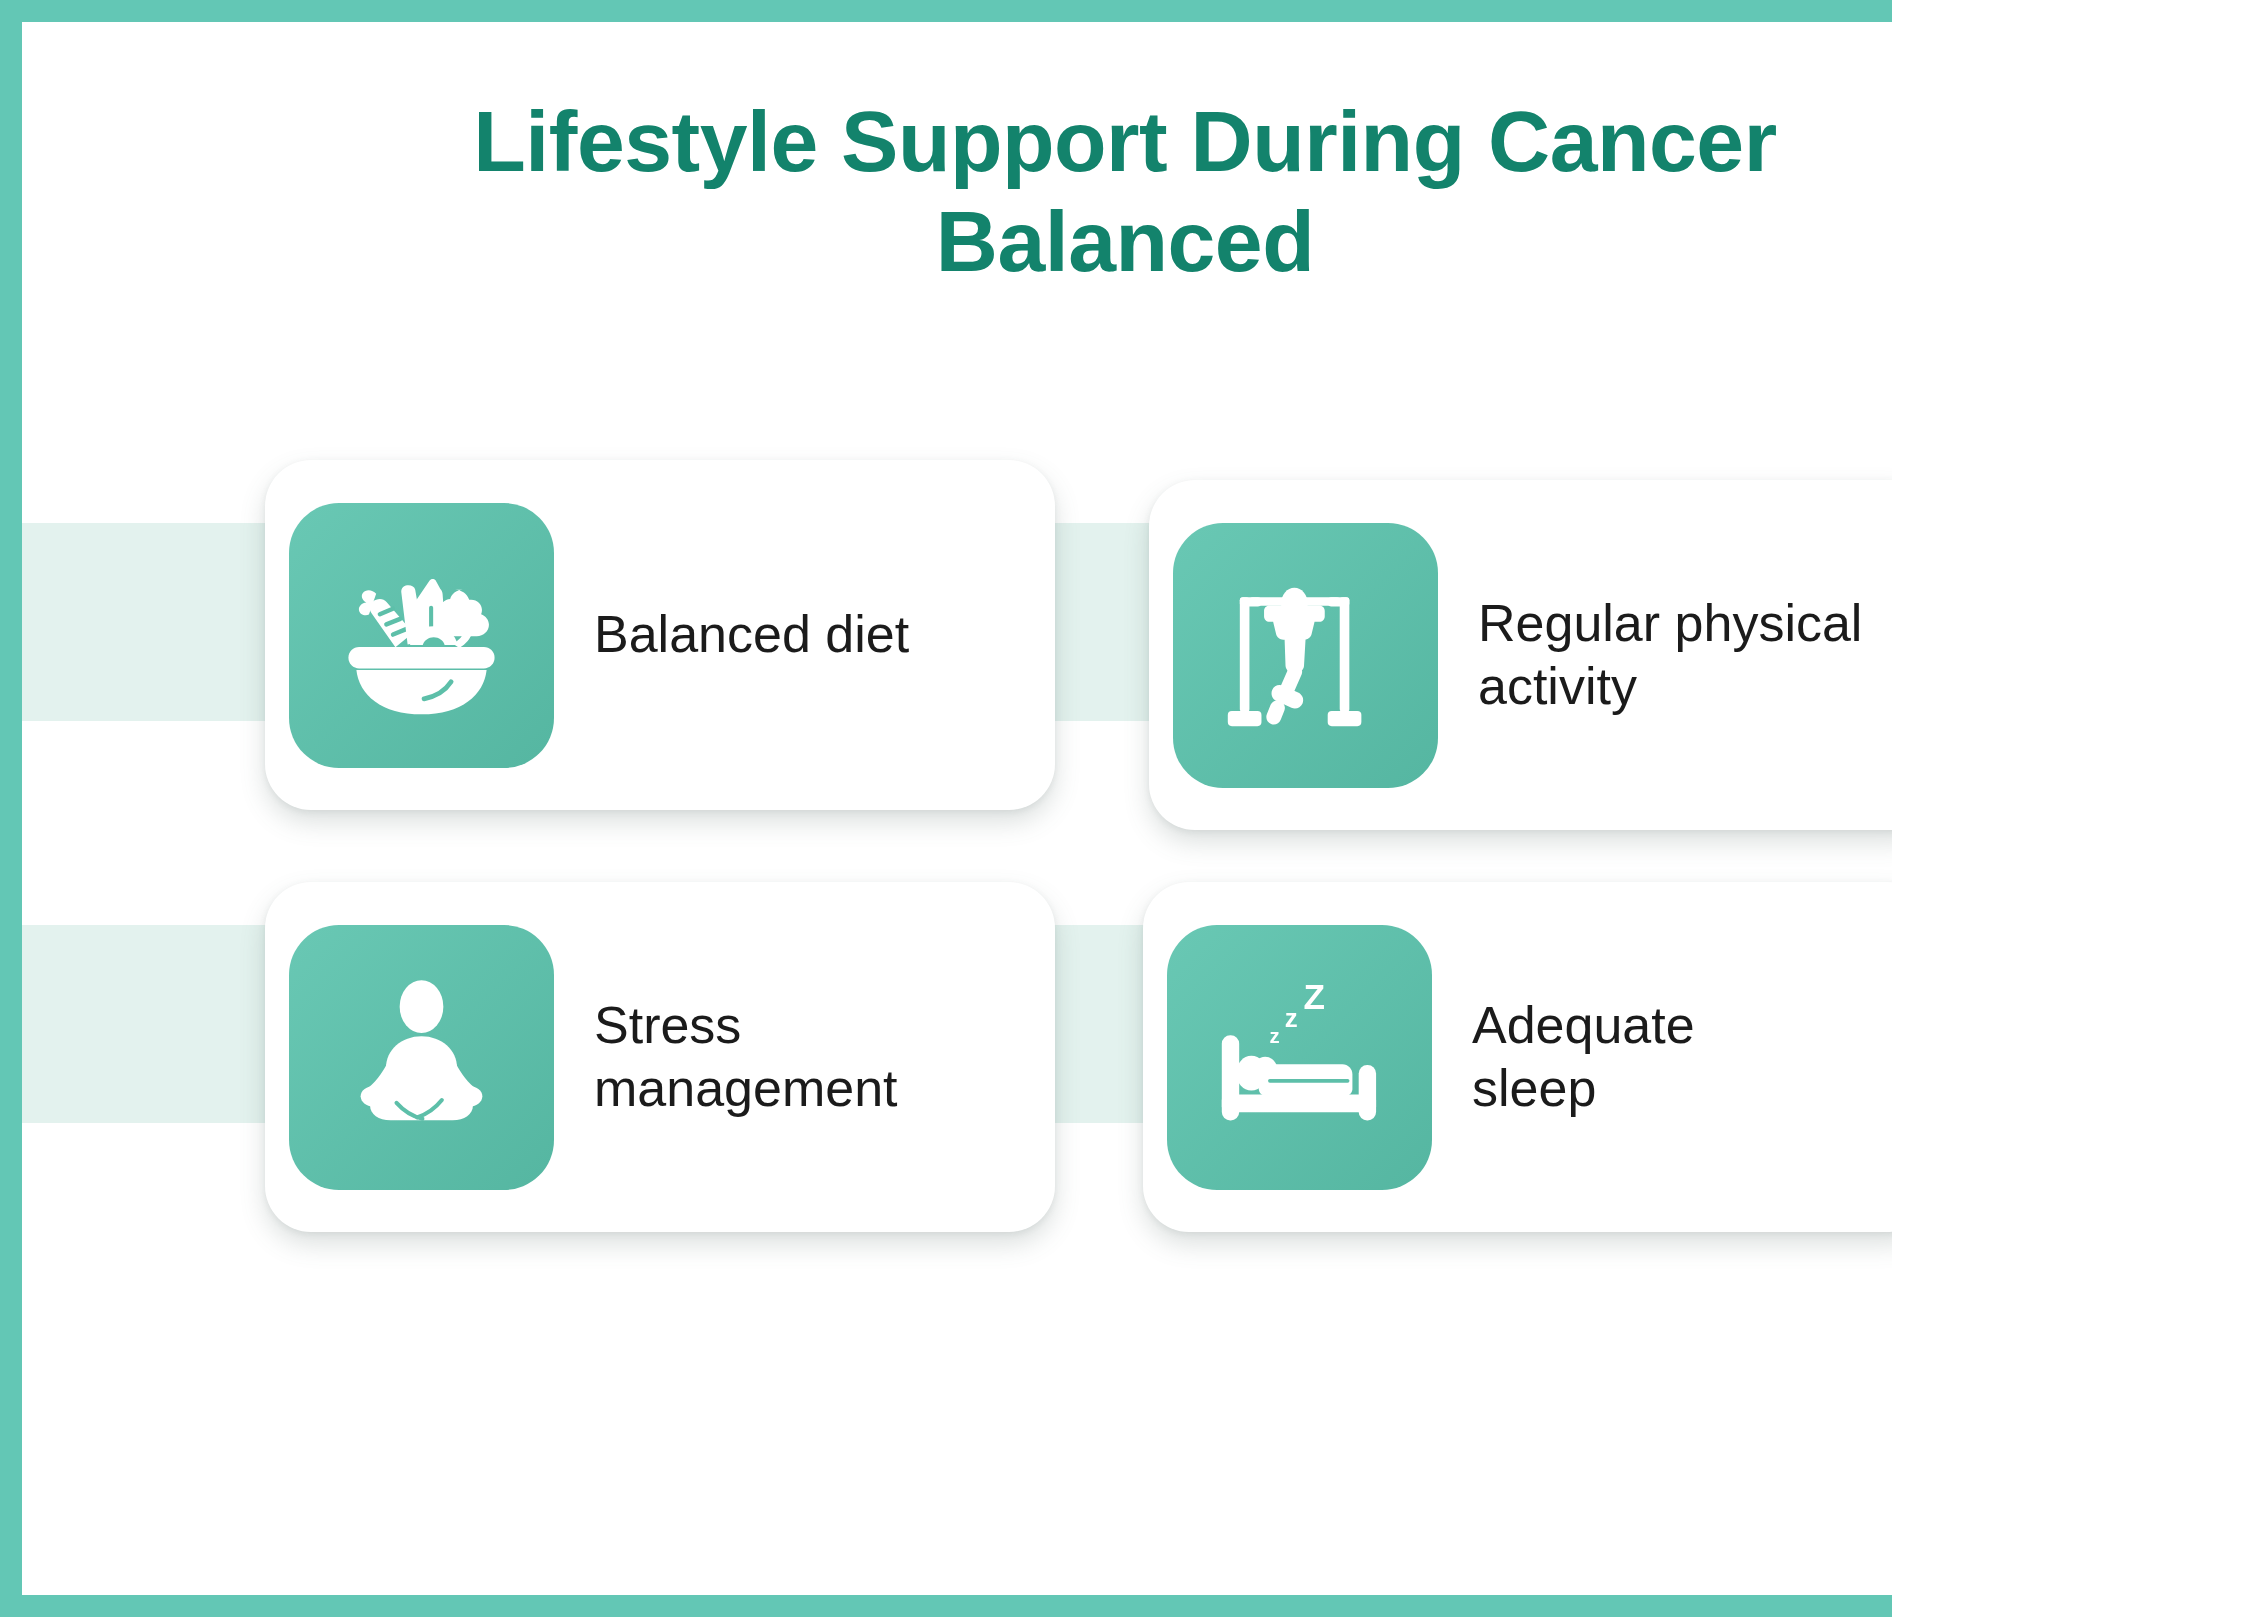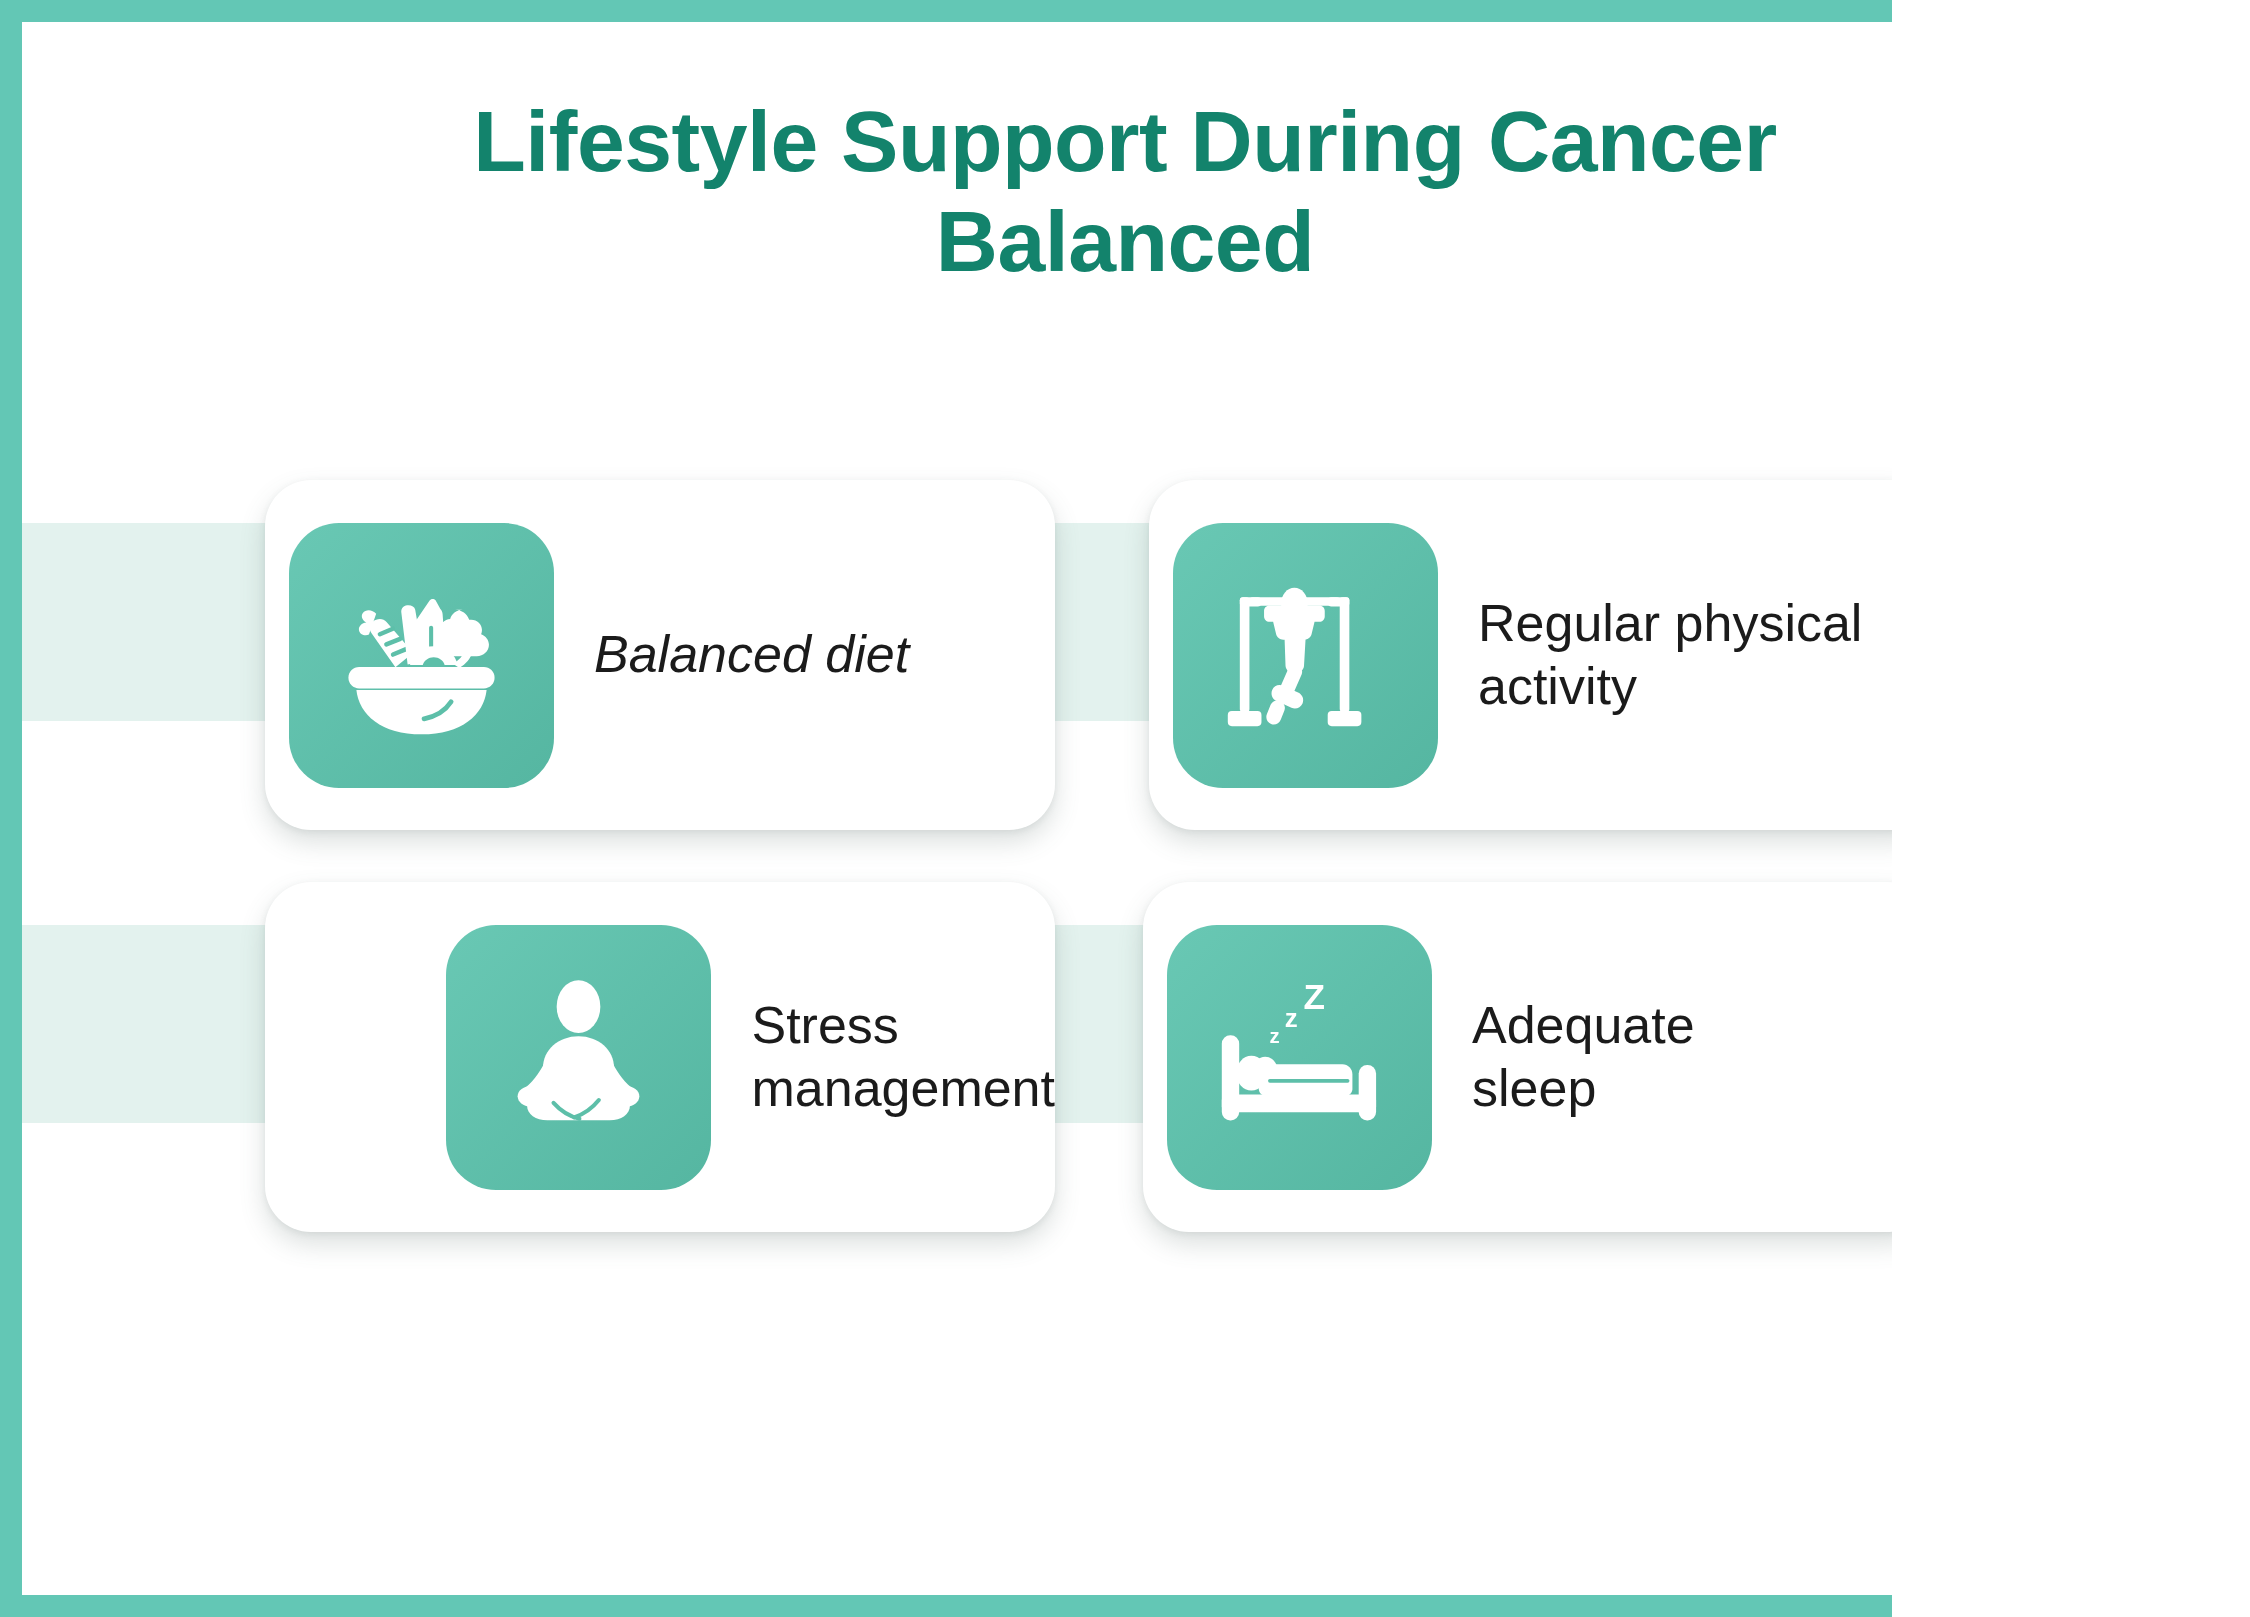--- a/index.html
+++ b/index.html
@@ -77,23 +77,23 @@
     height: 350px;
     background: #ffffff;
     border-radius: 46px;
     box-shadow: 0 12px 26px rgba(80,100,95,0.20),
                 0 2px 6px rgba(80,100,95,0.10);
     display: flex;
     align-items: center;
     box-sizing: border-box;
     padding-left: 24px;
   }
-  #card-0 { left: 243px;  top: 458px; font-style: italic; }
+  #card-0 { left: 243px;  top: 438px; }
   #card-1 { left: 1127px; top: 458px; }
-  #card-2 { left: 243px;  top: 860px; justify-content: flex-end; }
+  #card-2 { left: 243px;  top: 860px; }
   #card-3 { left: 1121px; top: 860px; }
 
   .icon-tile {
     width: 265px;
     height: 265px;
     flex: 0 0 265px;
     border-radius: 50px;
     background: linear-gradient(135deg, #69c8b4 0%, #55b6a1 100%);
     display: flex;
     align-items: center;

